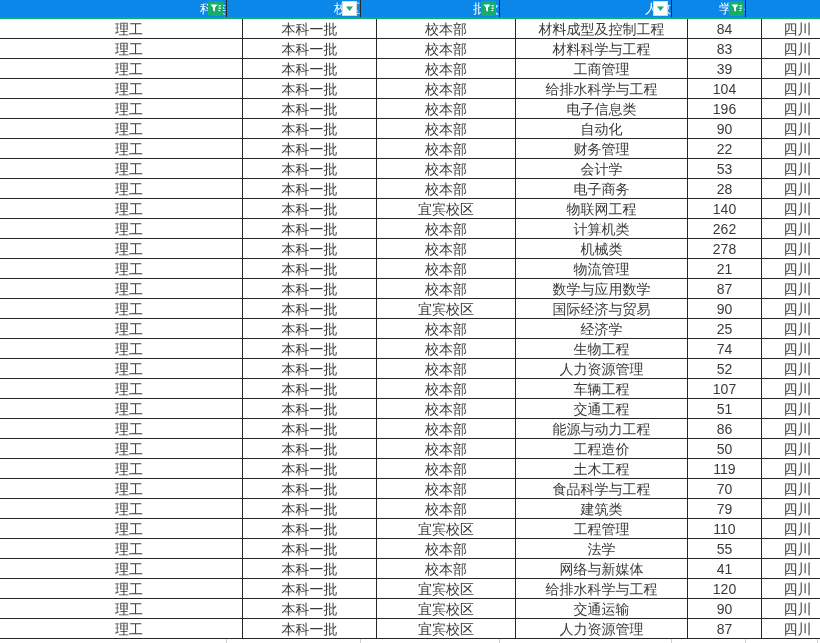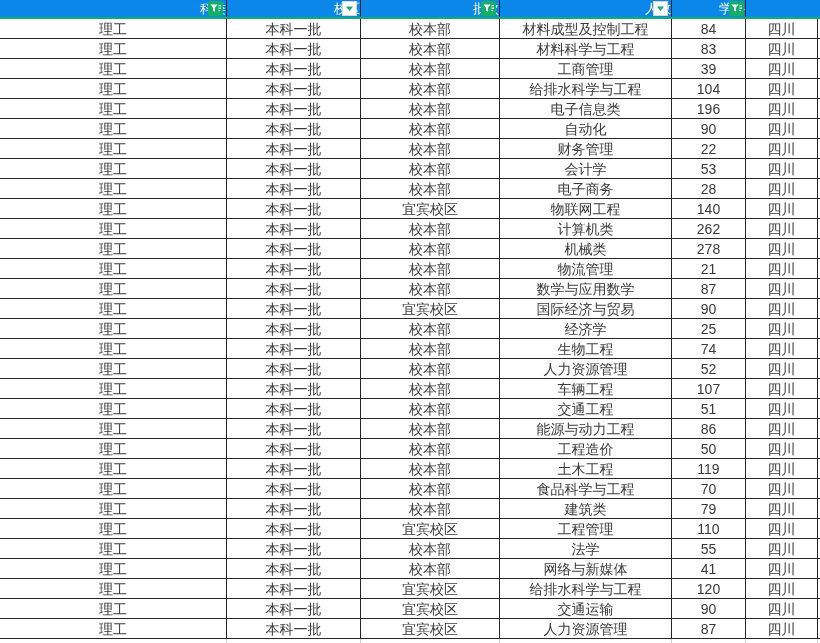--- a/index.html
+++ b/index.html
@@ -24,20 +24,21 @@
     position:absolute;right:3px;top:1px;width:15px;height:15px;box-sizing:border-box;
     display:flex;align-items:center;justify-content:center;cursor:pointer;
   }
   .fbtn.filtered{background:var(--filter-green,#16ad6b);border-radius:2px;}
   .fbtn.dropdown{background:#ffffff;border:1px solid #d8d8d8;}
   .fbtn svg{display:block;}
   
   .row{
     height:20.03px;box-sizing:border-box;
     border-bottom:1px solid var(--grid,#262626);
+    padding-left:16px;
   }
   .cell{
     display:flex;align-items:center;justify-content:center;
     border-right:1px solid var(--grid,#262626);box-sizing:border-box;
     font-size:14px;line-height:1;color:var(--text,#3a3a3a);
     white-space:nowrap;overflow:hidden;
   }
   
   .tail{height:4px;}
   .tail div{border-right:1px solid var(--light-grid,#cfcfcf);box-sizing:border-box;}

